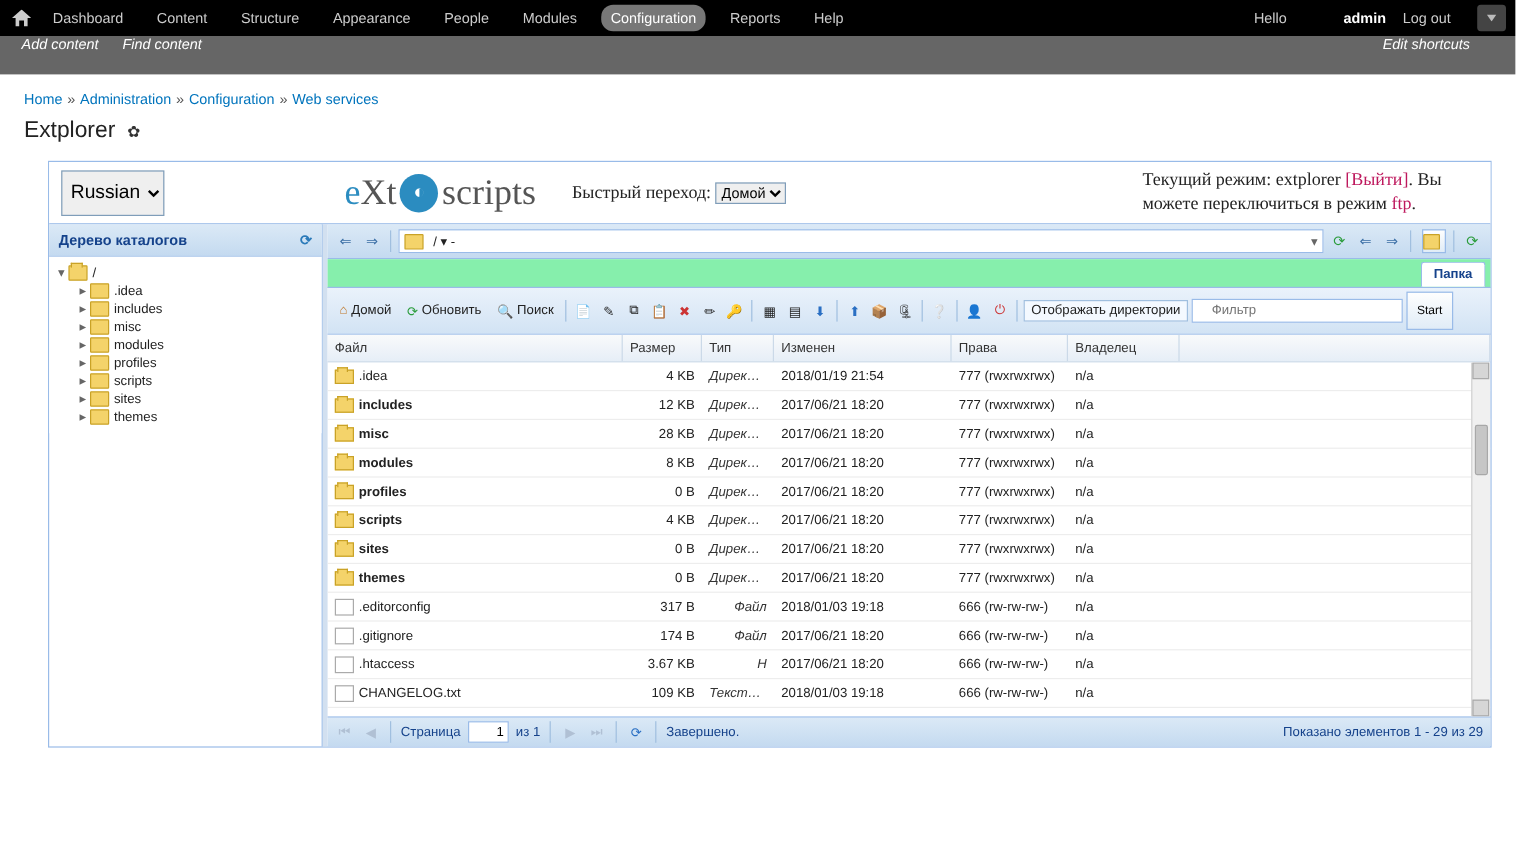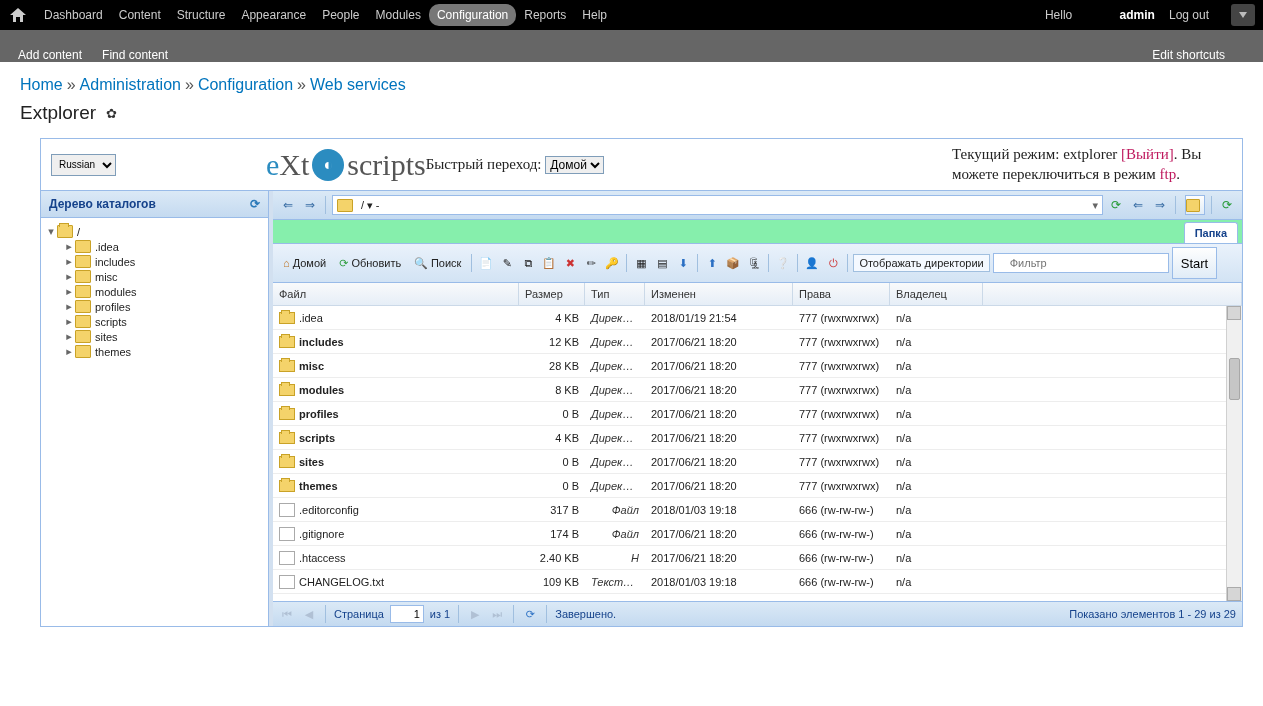--- a/index.html
+++ b/index.html
@@ -1,51 +1,51 @@
 <!DOCTYPE html>
 <html><head>
 <meta charset="utf-8">
 <style>
 * { margin: 0; padding: 0; box-sizing: border-box; }
 body { font-family: "Lucida Grande", "Lucida Sans Unicode", Verdana, sans-serif; font-size: 12px; background: #fff; color: #222; }
 
 
 .admin-bar { background: #000; height: 30px; display: flex; align-items: center; padding: 0 8px; color: #ccc; }
 .admin-bar .home { width: 20px; height: 20px; display: flex; align-items: center; justify-content: center; margin-right: 8px; cursor: pointer; }
-.admin-bar .menu { display: flex; }
+.admin-bar .menu { display: flex; gap: 12px; }
 .admin-bar .menu a { color: #ccc; text-decoration: none; padding: 4px 8px; cursor: pointer; }
 .admin-bar .menu a.active { background: #777; border-radius: 10px; color: #fff; }
 .admin-bar .right { margin-left: auto; display: flex; align-items: center; gap: 14px; }
 .admin-bar .right .greet { color: #ccc; }
 .admin-bar .right .greet b { color: #fff; margin-left: 44px; }
 .admin-bar .right a { color: #ccc; text-decoration: none; cursor: pointer; }
 .admin-bar .toggle-btn { width: 24px; height: 22px; background: #444; border-radius: 3px; display: flex; align-items: center; justify-content: center; cursor: pointer; margin-left: 8px; }
 
 
-.shortcut-bar { background: #666; height: 32px; display: flex; align-items: flex-end; padding: 0 18px; color: #fff; }
+.shortcut-bar { background: #666; height: 32px; display: flex; align-items: flex-start; padding: 0 18px; color: #fff; font-style: italic; }
 .shortcut-bar a { color: #fff; text-decoration: none; margin-right: 20px; cursor: pointer; }
 .shortcut-bar .right { margin-left: auto; }
 
 
 .page-wrap { padding: 14px 20px 0 20px; }
-.breadcrumb { font-size: 16px; color: #333; margin-bottom: 8px; }
+.breadcrumb { font-size: 12px; color: #333; margin-bottom: 8px; }
 .breadcrumb a { color: #0074bd; text-decoration: none; cursor: pointer; }
 .breadcrumb .sep { color: #555; margin: 0 4px; }
 .page-title { font-size: 19px; font-weight: normal; color: #222; display: flex; align-items: center; gap: 10px; margin-bottom: 14px; }
 .page-title .gear { font-size: 13px; color: #333; cursor: pointer; }
 
 
 .explorer-frame { border: 1px solid #99bbe8; margin: 0 20px 20px 40px; background: #fff; }
 .explorer-header { background: #fff; padding: 6px 10px; display: flex; align-items: center; border-bottom: 1px solid #99bbe8; }
-.lang-select { border: 1px solid #7f9db9; font-size: 10px; height: 22px; padding: 1px 3px;}
+.lang-select { border: 1px solid #7f9db9; font-size: 16px; height: 38px; padding: 1px 3px;}
 .logo-box { margin-left: 150px; display: flex; align-items: center; font-family: Georgia, serif; }
 .logo-box .ext { font-size: 30px; color: #555; }
 .logo-box .e-blue { color: #2b8cc0; }
 .logo-box .logo-circle { width: 32px; height: 32px; border-radius: 50%; background: #2b8cc0; display: inline-flex; align-items: center; justify-content: center; color: #fff; margin: 0 3px; font-weight: bold; font-size: 16px;}
-.navhint { font-family: Georgia, serif; font-size: 15px; }
+.navhint { margin-left: 30px; font-family: Georgia, serif; font-size: 15px; }
 .navhint select { border: 1px solid #7f9db9; font-size: 12px; }
 .mode-text { margin-left: auto; font-family: Georgia, serif; font-size: 15px; text-align: left; max-width: 280px; line-height: 1.3;}
 .mode-text a { color: #be185d; text-decoration: none; cursor: pointer; }
 
 
 .explorer-body { display: flex; height: 435px;}
 .tree-panel { width: 228px; border-right: 1px solid #99bbe8;}
 .tree-header { background: linear-gradient(#dbe9f6,#c4daf0); border-bottom: 1px solid #99bbe8; padding: 6px 8px; color: #15428b; font-weight: bold; display: flex; align-items: center;}
 .tree-header .refresh { margin-left: auto; cursor: pointer; color:#2b7ab9; }
 .tree-body { padding: 6px 4px; background:#fff; font-size:11px;}
@@ -64,21 +64,21 @@
 .btn-small{ width:20px; height:20px; border:1px solid #99bbe8; background:linear-gradient(#fefefe,#e0ecf7); margin-left:3px; display:inline-flex; align-items:center; justify-content:center; cursor:pointer;}
 
 .tab-strip { background:#86efac; border-bottom:1px solid #99bbe8; padding:2px 4px 0 4px;text-align:right;}
 .tab-strip .tab{ display:inline-block; background:#fff; border:1px solid #99bbe8; border-bottom:none; padding:4px 10px; font-size:11px; color:#15428b; font-weight:bold; border-radius:3px 3px 0 0;}
 
 .tool-toolbar { background: linear-gradient(#eaf2fb,#d2e3f4); border-bottom: 1px solid #99bbe8; padding: 3px 5px; display:flex; align-items:center; gap:3px;}
 .tool-btn{ display:inline-flex; align-items:center; gap:3px; padding:2px 4px; cursor:pointer; font-size:11px; border:1px solid transparent; border-radius:2px;}
 .tool-btn-icon{ width:18px; height:18px; display:inline-flex; align-items:center; justify-content:center; cursor:pointer; font-size:11px;}
 .showdir{ border:1px solid #a0bfdf; background:#f4f9ff; padding:2px 5px; font-size:11px; cursor:pointer;}
 .filter-input{ border:1px solid #99bbe8; height:20px; flex:0 0 140px; font-size:11px; padding:0 16px;}
-.start-btn{ border:1px solid #99bbe8; height:32px; padding:0 8px; font-size:13px; background:linear-gradient(#fefefe,#e0ecf7); cursor:pointer;}
+.start-btn{ border:1px solid #99bbe8; height:32px; padding:0 8px; font-size:10px; background:linear-gradient(#fefefe,#e0ecf7); cursor:pointer;}
 
 .grid-header{ display:flex; background:linear-gradient(#f9fafb,#e6eef7); border-bottom:1px solid #cbd9e8; font-size:11px; color:#333;}
 .gh{ padding:5px 6px; border-right:1px solid #cbd9e8;}
 .cw-file{width:246px;} .cw-size{width:66px;} .cw-type{width:60px;} .cw-mod{width:148px;} .cw-perm{width:97px;} .cw-own{width:93px;} .cw-rest{flex:1;}
 
 .grid-body{ flex:1; overflow-y:auto; position:relative; }
 .row{ display:flex; border-bottom:1px solid #ededed; font-size:11px; align-items:center; height:24px;}
 .cell{ padding:3px 6px; overflow:hidden; white-space:nowrap; text-overflow:ellipsis;}
 .cell.file{ width:246px; display:flex; align-items:center; gap:4px;}
 .cell.size{ width:66px; text-align:right;}
@@ -410,21 +410,21 @@
             <div class="cell type">Файл</div>
             <div class="cell mod">2017/06/21 18:20</div>
             <div class="cell perm">666 (rw-rw-rw-)</div>
             <div class="cell own">n/a</div>
           </div>
           <div class="row">
             <div class="cell file">
               <span class="file-icon file"></span>
               <span class="">.htaccess</span>
             </div>
-            <div class="cell size">2.40 KB</div>
+            <div class="cell size">3.67 KB</div>
             <div class="cell type">H</div>
             <div class="cell mod">2017/06/21 18:20</div>
             <div class="cell perm">666 (rw-rw-rw-)</div>
             <div class="cell own">n/a</div>
           </div>
           <div class="row">
             <div class="cell file">
               <span class="file-icon file"></span>
               <span class="">CHANGELOG.txt</span>
             </div>

